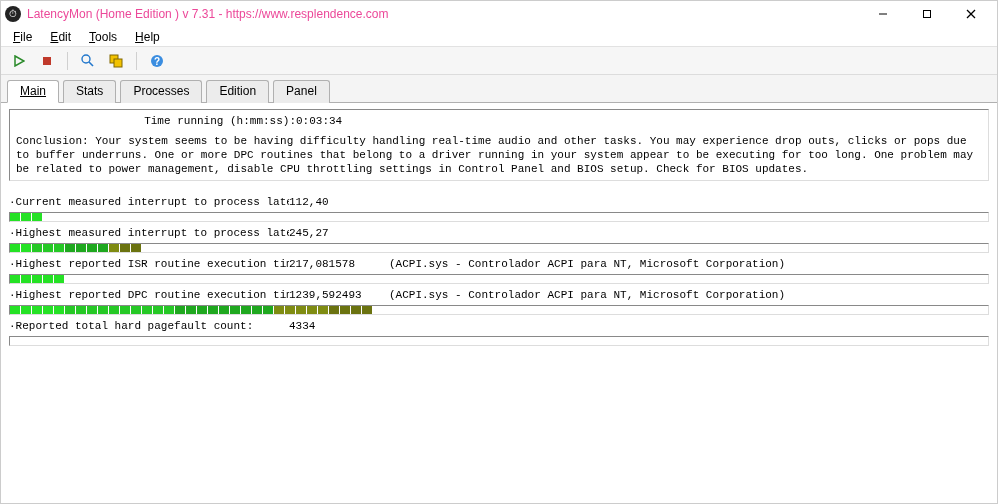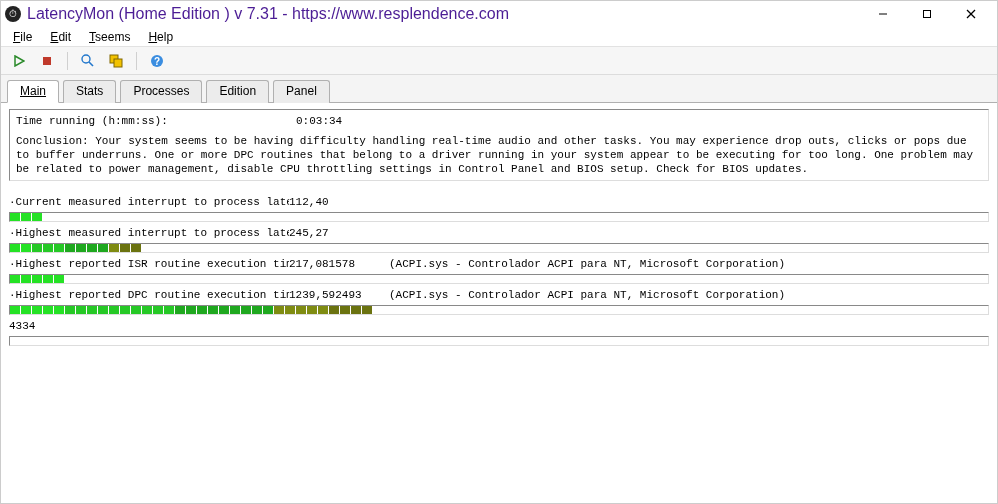--- a/index.html
+++ b/index.html
@@ -28,22 +28,22 @@
     background: #222;
     color: #fff;
     font-size: 10px;
     display: inline-flex;
     align-items: center;
     justify-content: center;
     margin-right: 6px;
   }
   .titlebar .title {
     flex: 1;
-    font-size: 16px;
-    color: #4c1d95;
+    font-size: 12px;
+    color: #ec4899;
     white-space: nowrap;
   }
   .win-controls {
     display: flex;
     gap: 0;
   }
   .win-btn {
     width: 44px; height: 26px;
     display: flex; align-items: center; justify-content: center;
     font-size: 12px;
@@ -122,21 +122,21 @@
   .analysis-box {
     border: 1.5px inset #ddd;
     padding: 4px 6px;
     margin-bottom: 10px;
     font-family: "Courier New", monospace;
     font-size: 11px;
   }
   .time-row {
     display: flex;
   }
-  .time-row .tl-label { width: 280px; }
+  .time-row .tl-label { width: 280px; text-align: right; }
   .metrics {
     flex: 1;
     overflow: hidden;
   }
   .metric {
     margin: 4px 0 2px 0;
   }
   .metric-row {
     display: flex;
     white-space: nowrap;
@@ -196,21 +196,21 @@
           <line x1="1" y1="1" x2="9" y2="9" stroke="#000" stroke-width="1.2"></line>
           <line x1="9" y1="1" x2="1" y2="9" stroke="#000" stroke-width="1.2"></line>
         </svg>
     </div>
   </div>
 </div>
 
 <div class="menubar">
   <span class="menu-item"><u>F</u><span>ile</span></span>
   <span class="menu-item"><u>E</u><span>dit</span></span>
-  <span class="menu-item"><u>T</u><span>seems</span></span>
+  <span class="menu-item"><u>T</u><span>ools</span></span>
   <span class="menu-item"><u>H</u><span>elp</span></span>
 </div>
 
 <div class="toolbar">
   <div class="tool-btn" title="Start">
     <svg width="12" height="12">
         <polygon points="2,1 11,6 2,11" fill="none" stroke="#2a8a2a" stroke-width="1.5"></polygon>
       </svg>
   </div>
   <div class="tool-btn" title="Stop">
@@ -352,20 +352,21 @@
             <div class="seg" style="background: rgb(127, 140, 18);"></div>
             <div class="seg" style="background: rgb(107, 115, 16);"></div>
             <div class="seg" style="background: rgb(107, 115, 16);"></div>
             <div class="seg" style="background: rgb(107, 115, 16);"></div>
             <div class="seg" style="background: rgb(107, 115, 16);"></div>
           </div>
         </div>
       </div>
       <div class="metric">
         <div class="metric-row">
+          <span class="metric-label">·Reported total hard pagefault count:</span>
           <span class="metric-value">4334</span>
           <span class="metric-note"></span>
         </div>
         <div class="bar-outer">
           <div class="segments"></div>
         </div>
       </div>
     </div>
 
 </div>

